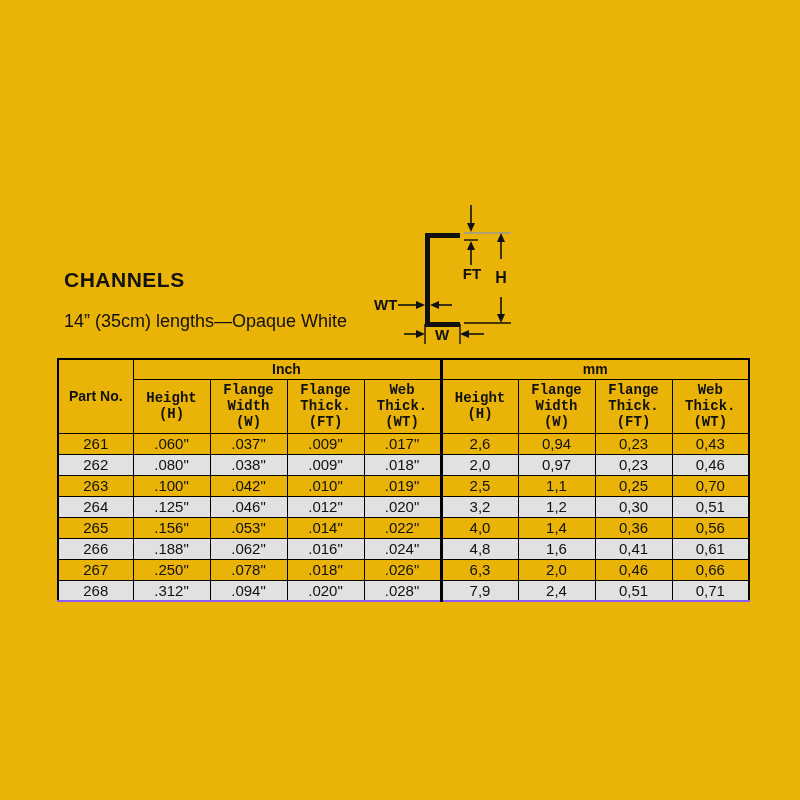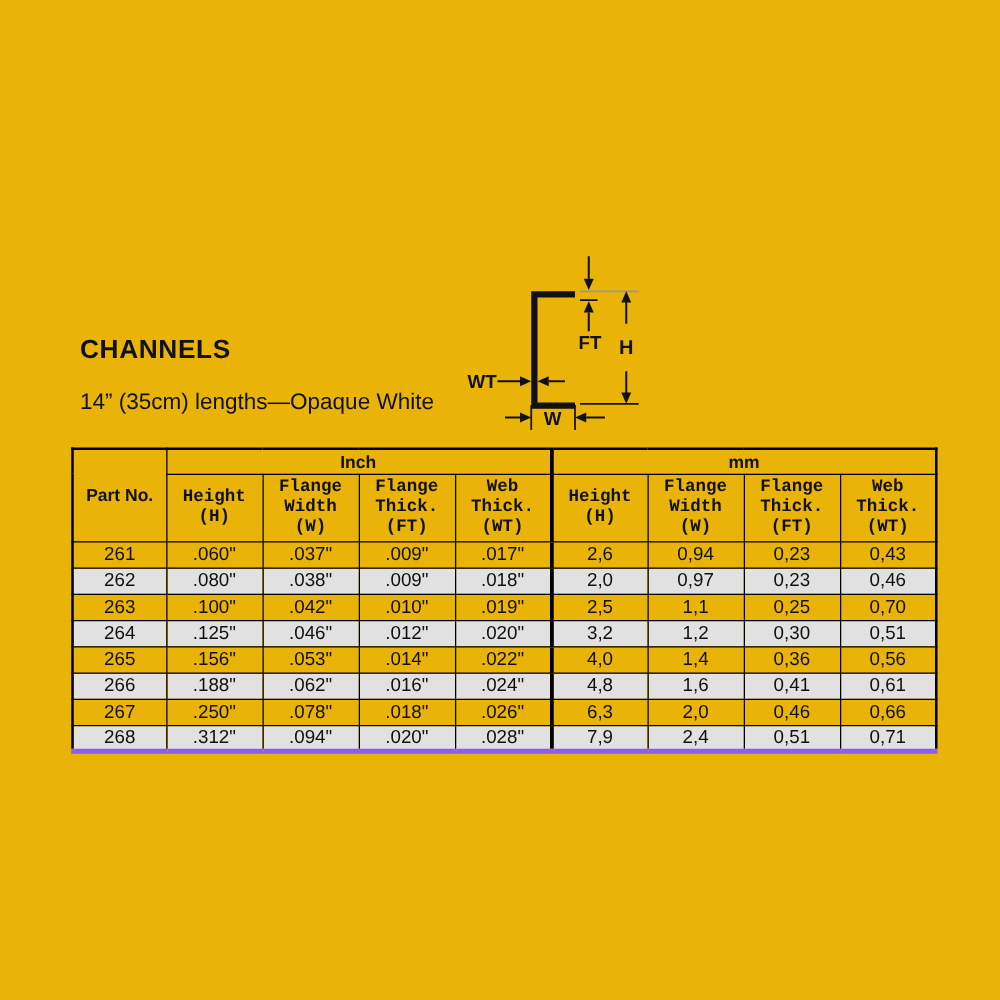--- a/index.html
+++ b/index.html
@@ -23,21 +23,21 @@
   
   .spec-table { position: absolute; left: 57px; top: 358px; border-collapse: collapse; table-layout: fixed; border: 2px solid #000; }
   .spec-table td, .spec-table th { border: 1px solid #000; text-align: center; vertical-align: middle; padding: 0; font-size: 15px; overflow: hidden; }
   .group-row th { height: 20px; font-size: 14px; font-weight: bold; }
   .sub-row th { height: 54px; font-size: 14px; font-weight: bold; line-height: 16px; white-space: pre-line; font-family: Liberation Mono, monospace; }
   .part-head { font-size: 15px; font-weight: bold; }
   .data-row td { height: 21px; }
   .data-row td.part { font-weight: normal; }
   .data-row.alt td { background: #e1e1e1; }
   .mmstart { border-left: 3px solid #000 !important; }
-  .spec-table tr:last-child td { border-bottom: 4px solid #8b5cf6; }
+  .spec-table tr:last-child td { border-bottom: 2px solid #8b5cf6; }
 </style>
 </head>
 <body>
 
 <div class="page">
 
   <header class="title-block">
     <h1>CHANNELS</h1>
     <p>14” (35cm) lengths—Opaque White</p>
   </header>

